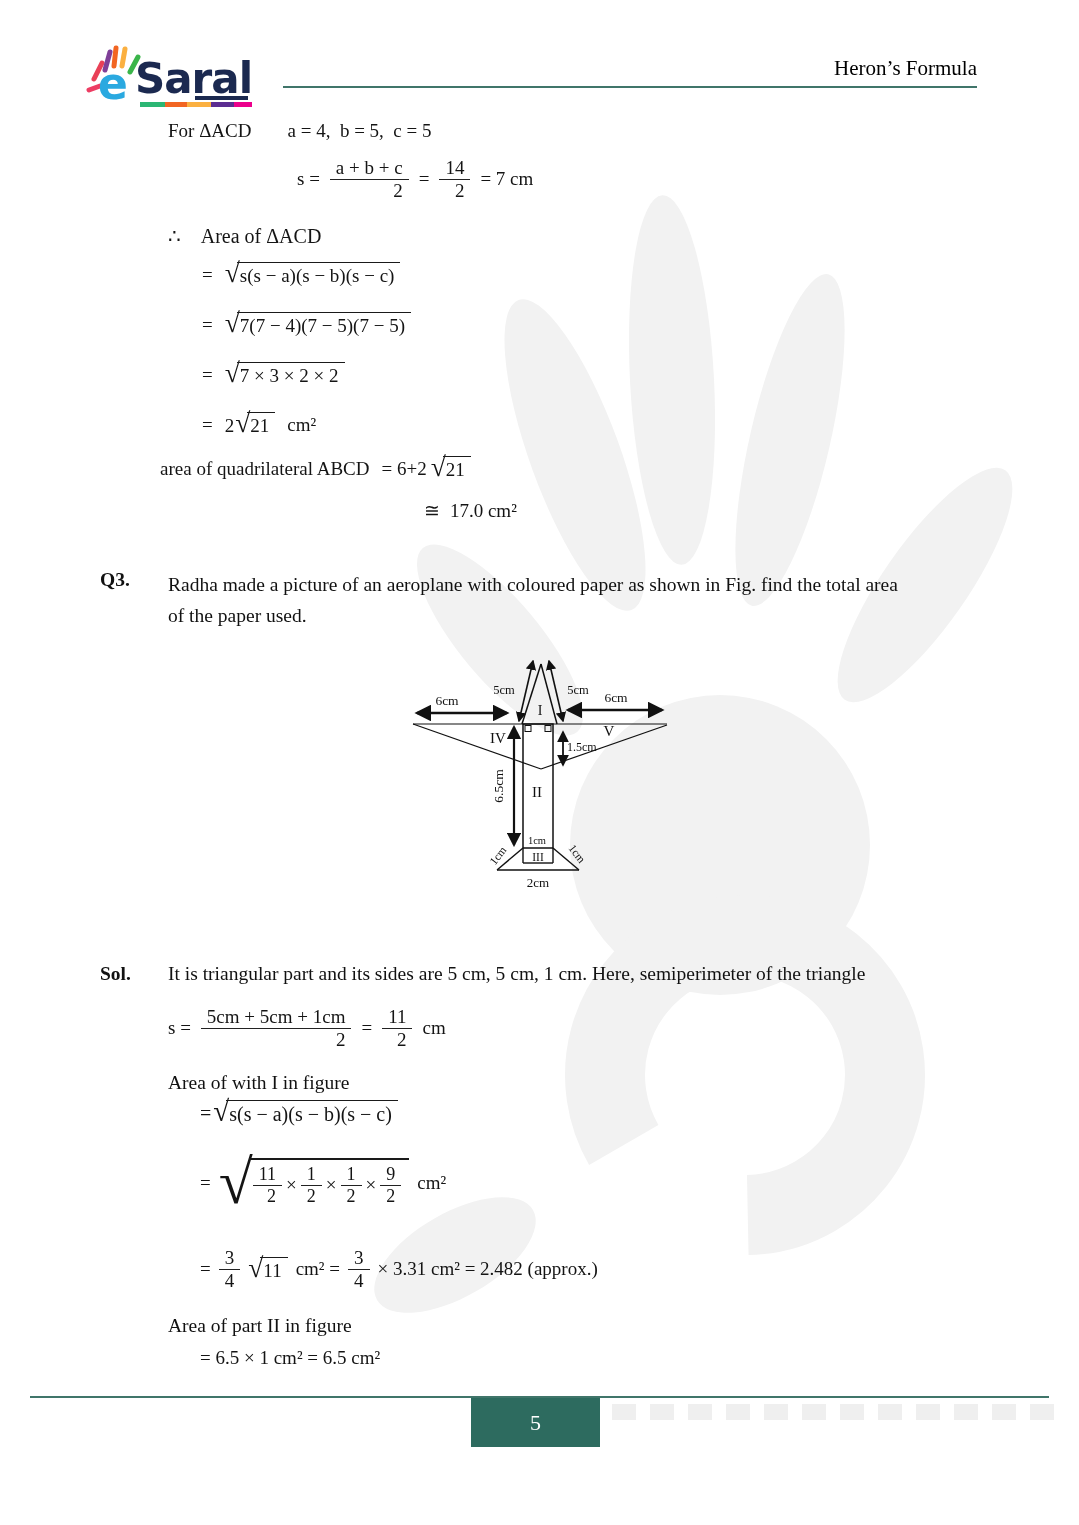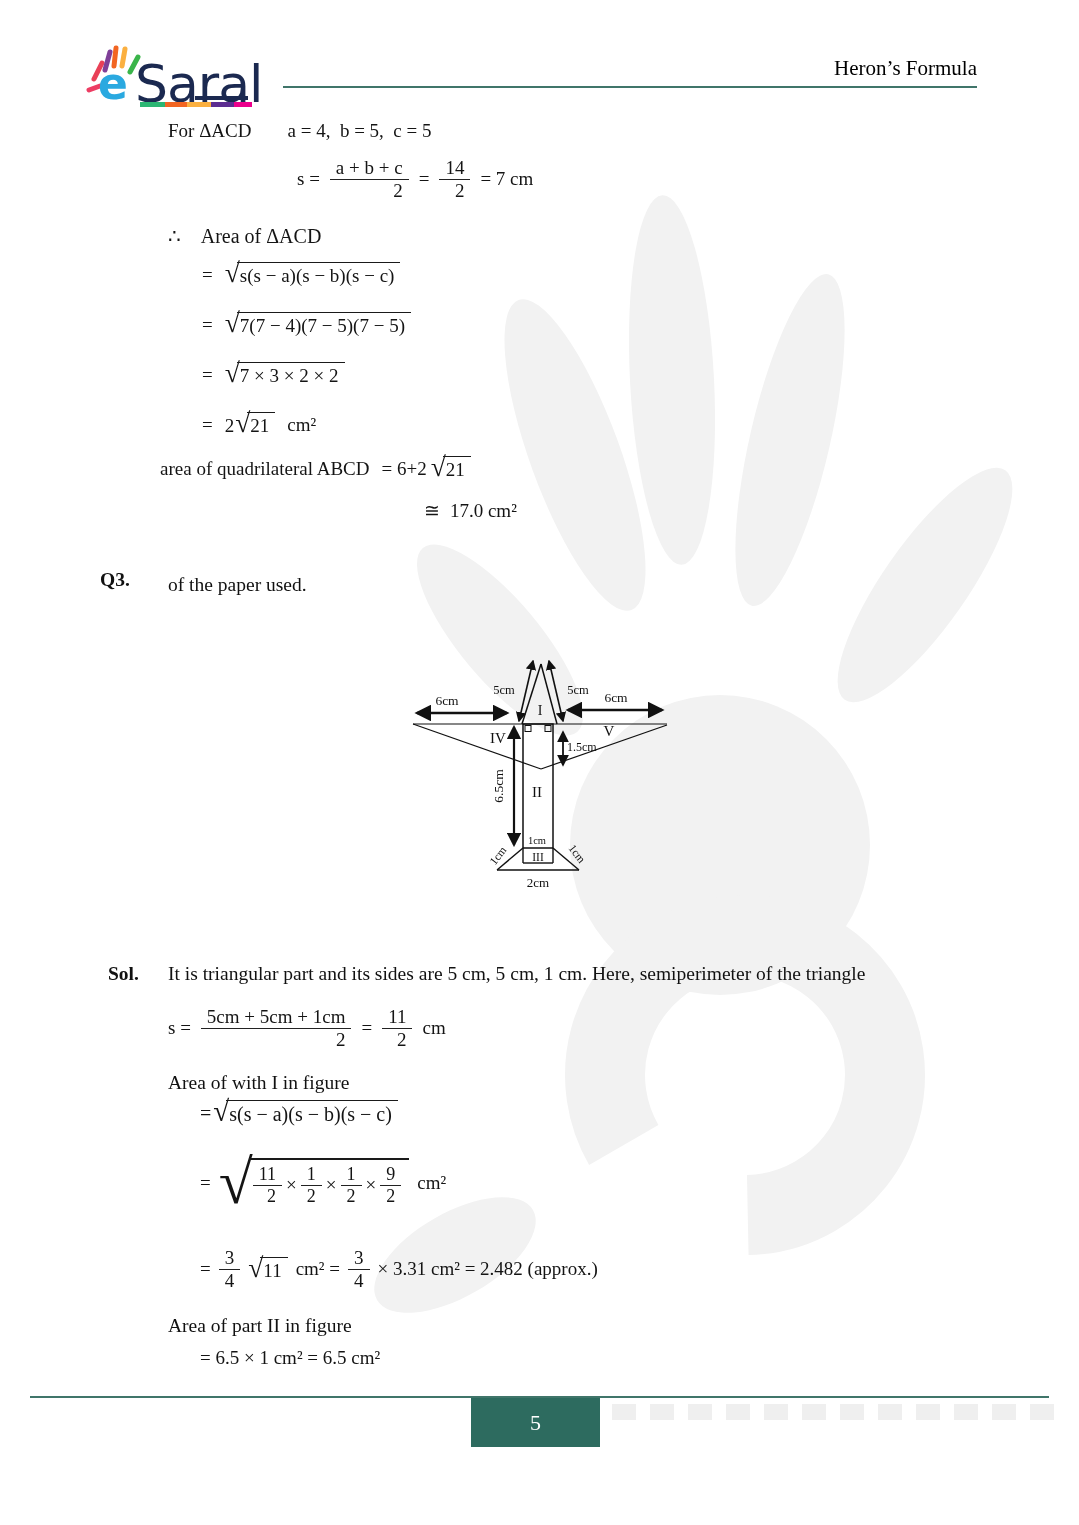--- a/index.html
+++ b/index.html
@@ -7,21 +7,21 @@
         font-family:"Liberation Serif",serif;color:#111;}
   .abs{position:absolute;}
   
   .watermark{position:absolute;left:0;top:0;z-index:0;}
   .content{position:absolute;left:0;top:0;width:100%;height:100%;z-index:1;}
   
   .logo{position:absolute;left:85px;top:36px;width:210px;height:74px;}
   .logo-e{position:absolute;left:13px;top:26px;font-family:"DejaVu Sans",sans-serif;
           font-weight:700;font-size:44px;line-height:1;color:#2aa9e0;}
   .logo-rest{position:absolute;left:50px;top:22px;font-family:"DejaVu Sans",sans-serif;
-          font-weight:400;font-size:52px;line-height:1;color:#1b2950;letter-spacing:-1px;}
+          font-weight:700;font-size:42px;line-height:1;color:#1b2950;letter-spacing:-1px;}
   .logo-underline-navy{position:absolute;left:110px;top:60px;width:53px;height:4px;background:#1b2950;}
   .logo-underline-multi{position:absolute;left:55px;top:66px;width:112px;height:5px;
       background:linear-gradient(90deg,#2bb673 0 22%,#f26522 22% 42%,#fbb040 42% 63%,#5c2d91 63% 84%,#ec008c 84% 100%);}
   .header-title{position:absolute;right:102px;top:56px;font-size:21px;color:#000;}
   .header-rule{position:absolute;left:283px;top:86px;width:694px;height:2px;background:#40756a;}
   
   .mrow{position:absolute;display:flex;align-items:center;font-size:19px;color:#141414;}
   .gap8{gap:8px;} .gap10{gap:10px;} .gap12{gap:12px;}
   .wsp{white-space:pre;}
   .frac{display:inline-flex;flex-direction:column;align-items:flex-end;line-height:1.15;}
@@ -148,20 +148,21 @@
         <span class="bar">21</span>
       </span>
     </div>
     <div class="mrow gap10" style="left:424px;top:499px;">
       <span>≅</span>
       <span>17.0 cm²</span>
     </div>
 
     <div class="para bold" style="left:100px;top:569px;">Q3.</div>
     <div class="para qtext" style="left:168px;top:569px;width:830px;">
+      <span>Radha made a picture of an aeroplane with coloured paper as shown in Fig. find the total area</span>
       <span>of the paper used.</span>
     </div>
 
     <svg class="abs" style="left:390px;top:652px;" width="310" height="246" viewBox="0 0 310 246">
       <defs>
         <marker id="ah" viewBox="0 0 10 10" refX="8.5" refY="5" markerWidth="6.5" markerHeight="6.5" orient="auto-start-reverse">
           <path d="M0,0 L10,5 L0,10 z" fill="#111"></path>
         </marker>
       </defs>
       <g stroke="#111" fill="none">
@@ -204,21 +205,21 @@
         <text x="113" y="134" font-size="13.5" text-anchor="middle" transform="rotate(-90 113 134)">6.5cm</text>
         <text x="147" y="145" font-size="15" text-anchor="middle">II</text>
         <text x="147" y="192" font-size="10.5" text-anchor="middle">1cm</text>
         <text x="148" y="209" font-size="11.5" text-anchor="middle">III</text>
         <text x="111" y="206" font-size="11.5" text-anchor="middle" transform="rotate(-52 111 206)">1cm</text>
         <text x="184" y="204" font-size="11.5" text-anchor="middle" transform="rotate(52 184 204)">1cm</text>
         <text x="148" y="235" font-size="13" text-anchor="middle">2cm</text>
       </g>
     </svg>
 
-    <div class="para bold" style="left:108px;top:963px;">Sol.</div>
+    <div class="para bold" style="left:100px;top:963px;">Sol.</div>
     <div class="para" style="left:168px;top:963px;width:840px;">It is triangular part and its sides are 5 cm, 5 cm, 1 cm. Here, semiperimeter of the triangle</div>
 
     <div class="mrow gap10" style="left:168px;top:1006px;">
       <span>s =</span>
       <span class="frac">
         <span class="fn">5cm + 5cm + 1cm</span>
         <span class="fd">2</span>
       </span>
       <span>=</span>
       <span class="frac">

